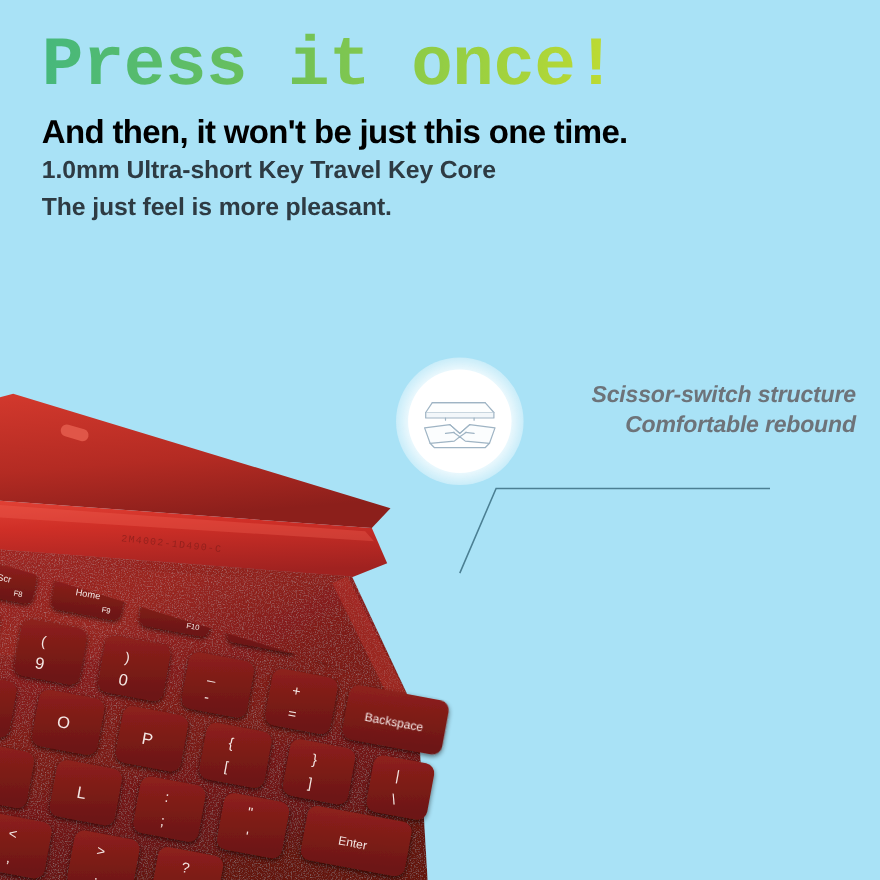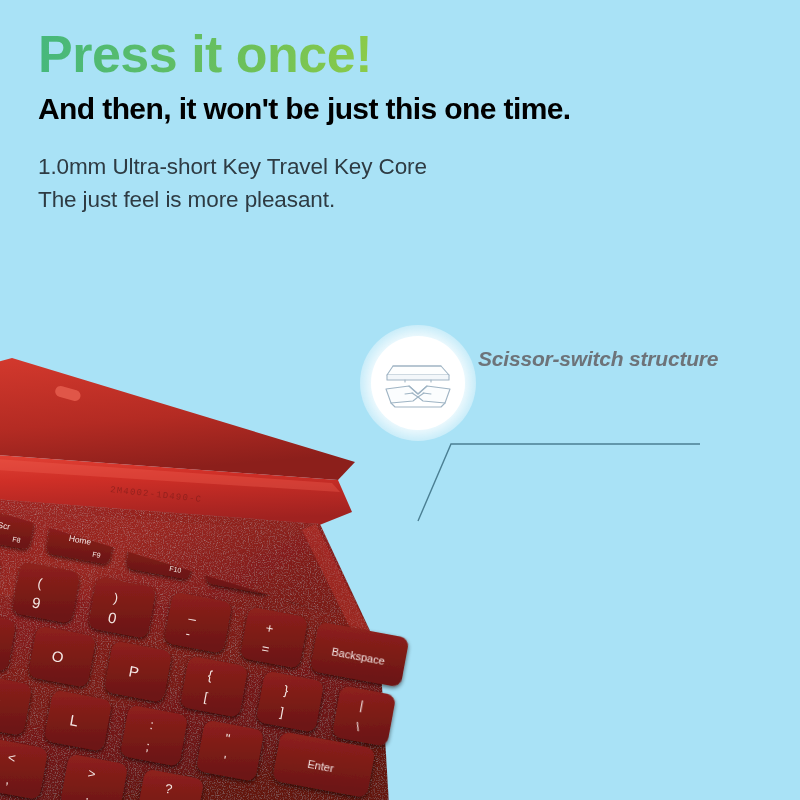--- a/index.html
+++ b/index.html
@@ -20,43 +20,45 @@
     background: #a9e2f6;
   }
 
   
   .text-block {
     position: absolute;
     left: 38px; top: 26px;
     width: 740px;
   }
   .headline {
-    font-size: 52px;
+    font-size: 63px;
     font-weight: bold;
     letter-spacing: -0.5px;
     line-height: 1.08;
     margin: 0;
     background-image: linear-gradient(90deg, #46b87c 0%, #6cc05a 28%, #9ed13f 55%, #cfe02c 78%, #e9e52c 100%);
     -webkit-background-clip: text;
     background-clip: text;
     color: transparent;
     -webkit-text-fill-color: transparent;
     white-space: nowrap;
+    font-family: Liberation Mono, monospace;
   }
   .subhead {
     font-size: 30px;
     font-weight: bold;
     color: #000000;
     margin: 10px 0 0 0;
     letter-spacing: -0.6px;
     line-height: 1.1;
     white-space: nowrap;
   }
   .body-lines {
-    margin-top: 26px;
+    margin-top: 2px;
+    font-weight: bold;
   }
   .body-line {
     font-size: 22.5px;
     color: #2e3b43;
     line-height: 1.45;
     letter-spacing: -0.1px;
     white-space: nowrap;
   }
 
   
@@ -78,21 +80,21 @@
     border-radius: 50%;
     background: #ffffff;
     display: flex;
     align-items: center;
     justify-content: center;
   }
   .callout-text {
     position: absolute;
     left: 478px; top: 345px;
     width: 300px;
-    text-align: left;
+    text-align: right;
     font-style: italic;
     font-weight: bold;
     font-size: 21px;
     color: #6d7379;
     line-height: 1.35;
     letter-spacing: -0.2px;
   }
   .leader { position: absolute; left: 0; top: 0; width: 800px; height: 800px; pointer-events: none; }
 
   
@@ -350,20 +352,21 @@
         <path d="M30 33 L39 41 L48 33"></path>
         <path d="M33 40 L39 44 L45 40"></path>
         <path d="M26 41 L34 40 M52 41 L44 40"></path>
 
         <path d="M12 50 L16 54 L62 54 L66 50"></path>
       </g>
     </svg>
   </div>
   <div class="callout-text">
     <div>Scissor-switch structure</div>
+    <div>Comfortable rebound</div>
   </div>
 
   <div class="text-block">
     <h1 class="headline">Press it once!</h1>
     <h2 class="subhead">And then, it won't be just this one time.</h2>
     <div class="body-lines">
       <div class="body-line">1.0mm Ultra-short Key Travel Key Core</div>
       <div class="body-line">The just feel is more pleasant.</div>
     </div>
   </div>

